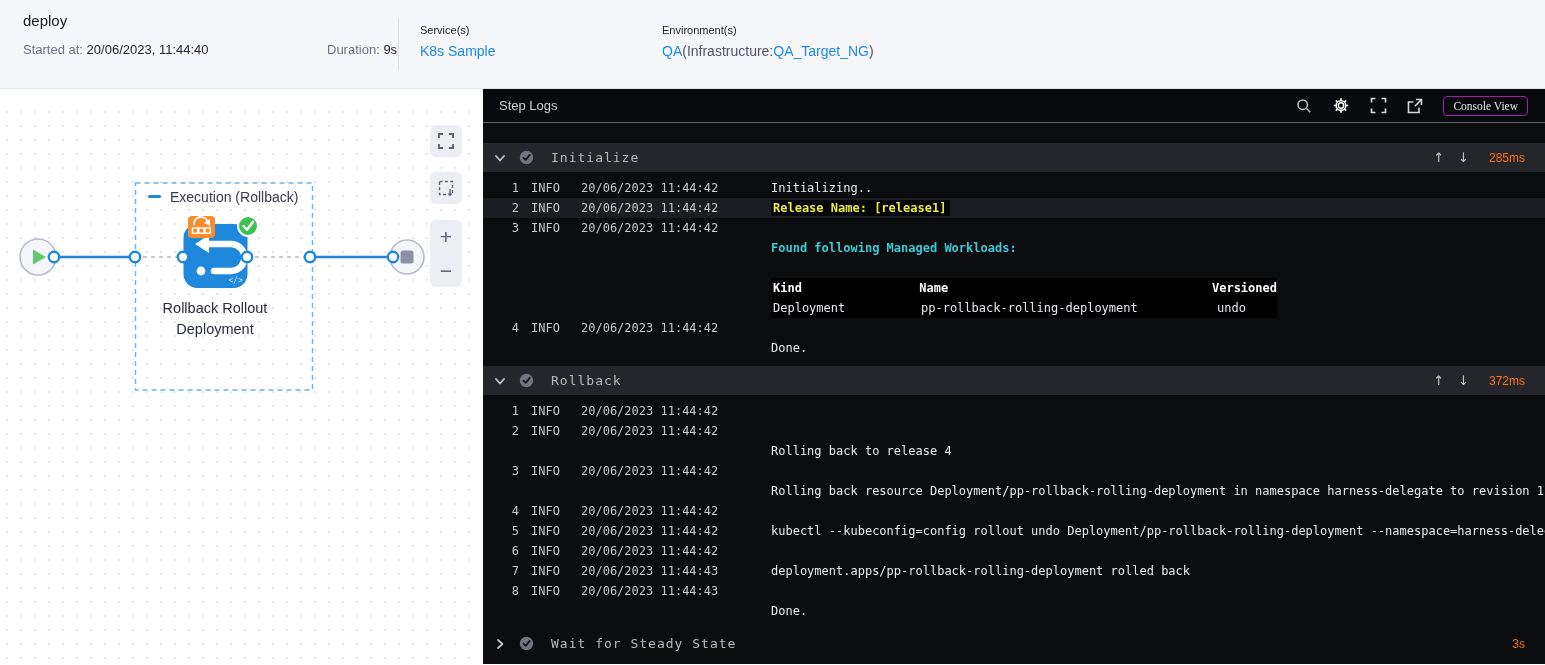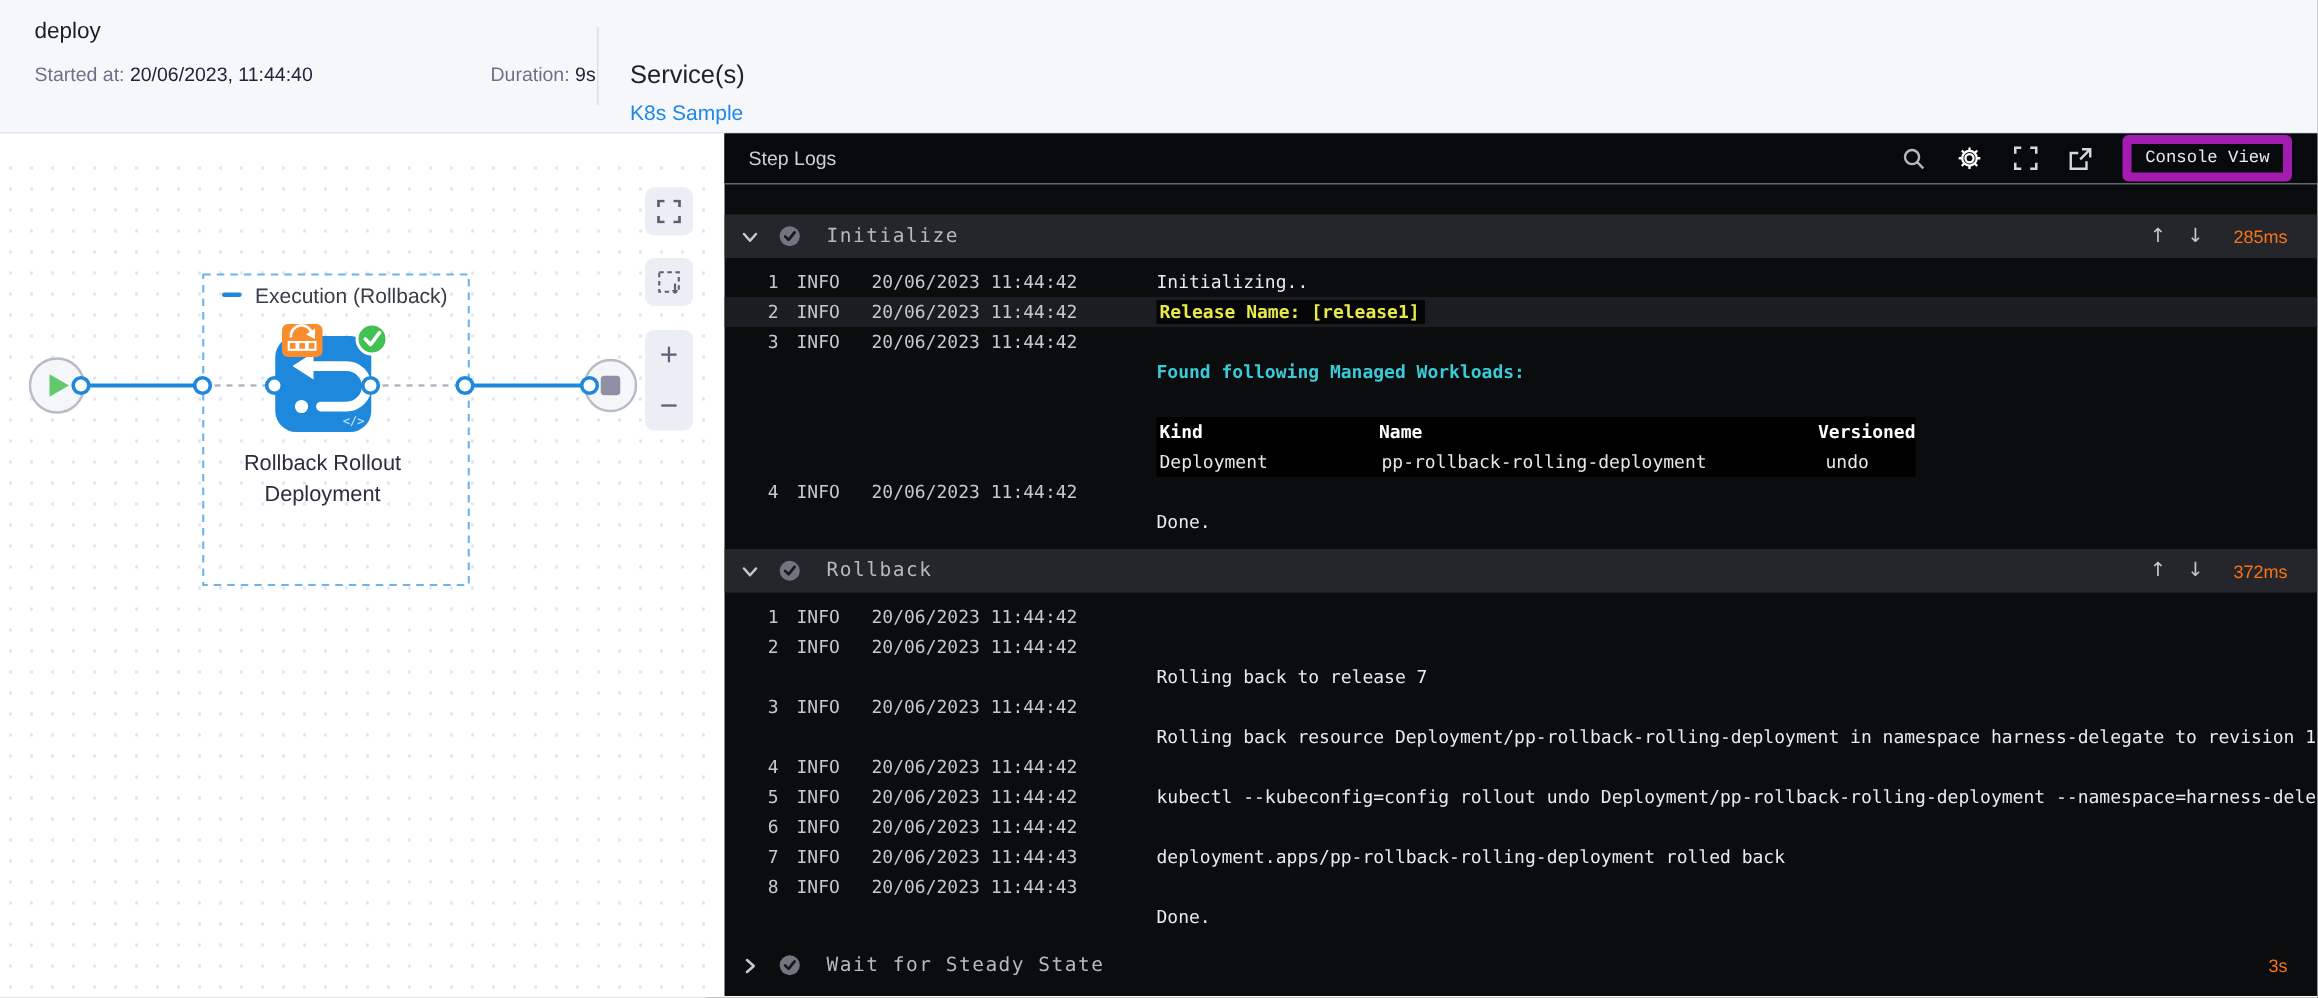--- a/index.html
+++ b/index.html
@@ -10,21 +10,21 @@
   .top-header { position:relative; width:1545px; height:89px; background:#f6f7fa;
     border-bottom:1px solid #e4e5ed; }
   .page-title { position:absolute; left:23px; top:12px; font-size:15px; font-weight:normal; color:#1c1d28; }
   .meta-line { position:absolute; top:42px; font-size:13px; color:#6e7089; }
   .meta-line .val { color:#23243a; }
   .started { left:23px; }
   .duration { left:327px; }
   .hdr-divider { position:absolute; left:398px; top:18px; width:1px; height:52px; background:#dcdde6; }
   .hdr-block { position:absolute; top:24px; }
   .svc-block { left:420px; } .env-block { left:662px; }
-  .hdr-block .lbl { font-size:17px; color:#20212f; margin-bottom:7px;margin-top:16px; }
+  .hdr-block .lbl { font-size:11px; color:#20212f; margin-bottom:7px; }
   .hdr-block .link { font-size:14px; color:#1d88e5; cursor:pointer; }
   .hdr-block .mid { color:#51536b; }
 
   
   .main { position:relative; width:1545px; height:575px; }
 
   
   .canvas { position:absolute; left:0; top:16px; width:471px; height:575px; background:#fff;
     background-image:radial-gradient(#e3e5f0 1.1px, transparent 1.25px);
     background-size:14px 14px; overflow:hidden; }
@@ -37,22 +37,22 @@
   .zoom-glyph { font-size:21px; color:#5e6075; line-height:1; cursor:pointer; font-weight:400; }
 
   
   .console { position:absolute; left:483px; top:0; width:1062px; height:575px; background:#0b0c0e;
     display:flex; flex-direction:column; }
   .console-header { height:33px; background:#08090c; display:flex; align-items:center;
     padding:0 17px 0 16px; flex:0 0 auto; }
   .console-title { color:#cfd0d8; font-size:13px; }
   .ch-right { margin-left:auto; display:flex; align-items:center; gap:19px; }
   .ch-icon { width:18px; height:18px; display:flex; align-items:center; justify-content:center; cursor:pointer; }
-  .console-view-btn { border:6px solid #a21caf; border-radius:4px; color:#e8e8ee; font-size:11.5px;
-    padding:3px 9px; cursor:pointer; background:transparent; font-family:Liberation Mono, monospace; }
+  .console-view-btn { border:1px solid #a21caf; border-radius:4px; color:#e8e8ee; font-size:11.5px;
+    padding:3px 9px; cursor:pointer; background:transparent; font-family:Liberation Serif, serif; }
   .console-body { flex:1; border-top:1px solid #66676d; overflow:hidden;
     font-family:"DejaVu Sans Mono", monospace; font-size:12px; padding-top:20px; }
 
   .sec-head { height:29px; display:flex; align-items:center; padding:0 20px 0 11px; cursor:pointer; }
   .sec-head.open { background:#25262c; }
   .sec-title { color:#b7b8c2; font-size:13px; letter-spacing:1px; margin-left:17px; }
   .sec-check { margin-left:13px; display:flex; }
   .sec-right { margin-left:auto; display:flex; align-items:center; gap:14px; }
   .sec-arrow { color:#c7c8cf; font-size:13px; cursor:pointer; font-family:"DejaVu Sans",sans-serif; }
   .sec-dur { color:#f97316; font-size:12px; font-family:"Liberation Sans",sans-serif; min-width:42px; text-align:right; }
@@ -83,20 +83,24 @@
     <span class="val"> 20/06/2023, 11:44:40</span>
   </div>
   <div class="meta-line duration">
     <span>Duration:</span>
     <span class="val"> 9s</span>
   </div>
   <div class="hdr-divider"></div>
   <div class="hdr-block svc-block">
     <div class="lbl">Service(s)</div>
     <div class="link">K8s Sample</div>
+  </div>
+  <div class="hdr-block env-block">
+    <div class="lbl">Environment(s)</div>
+    <div class="link"><span>QA</span><span class="mid">(Infrastructure:</span><span>QA_Target_NG</span><span class="mid">)</span></div>
   </div>
 </div>
 
 <div class="main">
 
   <div class="canvas">
     <svg class="graph-svg" width="483" height="575" viewBox="0 0 483 575">
 
       <rect x="135.5" y="78" width="177" height="207" fill="none" stroke="#6cb4e9" stroke-width="1.4" stroke-dasharray="5 4"></rect>
 
@@ -268,21 +272,21 @@
         </span>
       </div>
       <div class="sec-body">
         <div class="log-row">
           <span class="ln">1</span><span class="lvl">INFO</span><span class="ts">20/06/2023 11:44:42</span>
         </div>
         <div class="log-row">
           <span class="ln">2</span><span class="lvl">INFO</span><span class="ts">20/06/2023 11:44:42</span><span class="msg"></span>
         </div>
         <div class="log-row">
-          <span class="ln"></span><span class="lvl"></span><span class="ts"></span><span class="msg">Rolling back to release 7</span>
+          <span class="ln"></span><span class="lvl"></span><span class="ts"></span><span class="msg">Rolling back to release 4</span>
         </div>
         <div class="log-row">
           <span class="ln">3</span><span class="lvl">INFO</span><span class="ts">20/06/2023 11:44:42</span><span class="msg"></span>
         </div>
         <div class="log-row">
           <span class="ln"></span><span class="lvl"></span><span class="ts"></span><span class="msg">Rolling back resource Deployment/pp-rollback-rolling-deployment in namespace harness-delegate to revision 1</span>
         </div>
         <div class="log-row">
           <span class="ln">4</span><span class="lvl">INFO</span><span class="ts">20/06/2023 11:44:42</span><span class="msg"></span>
         </div>

